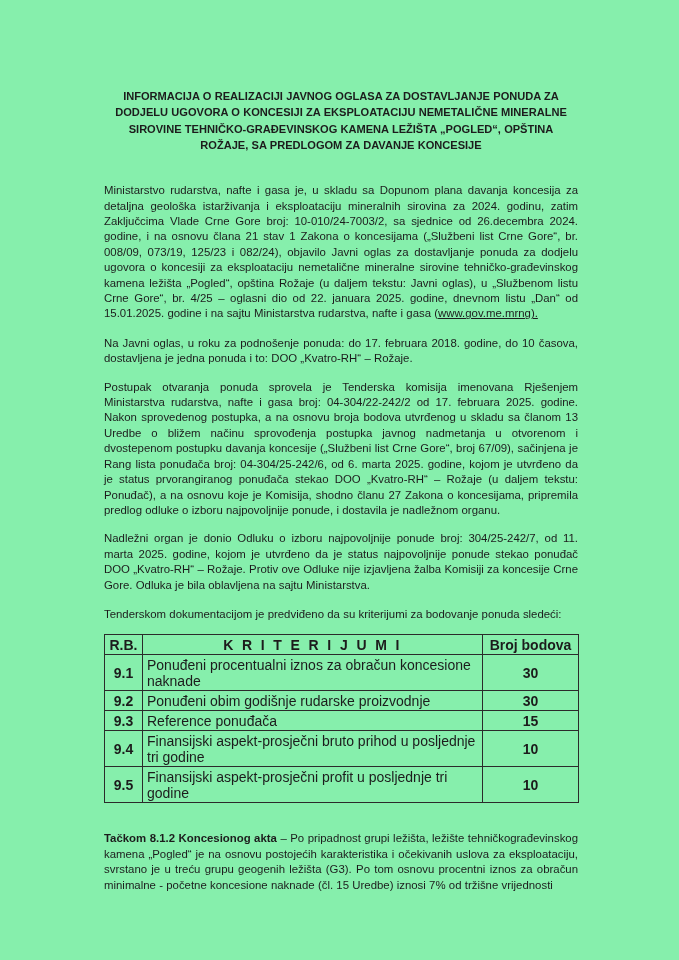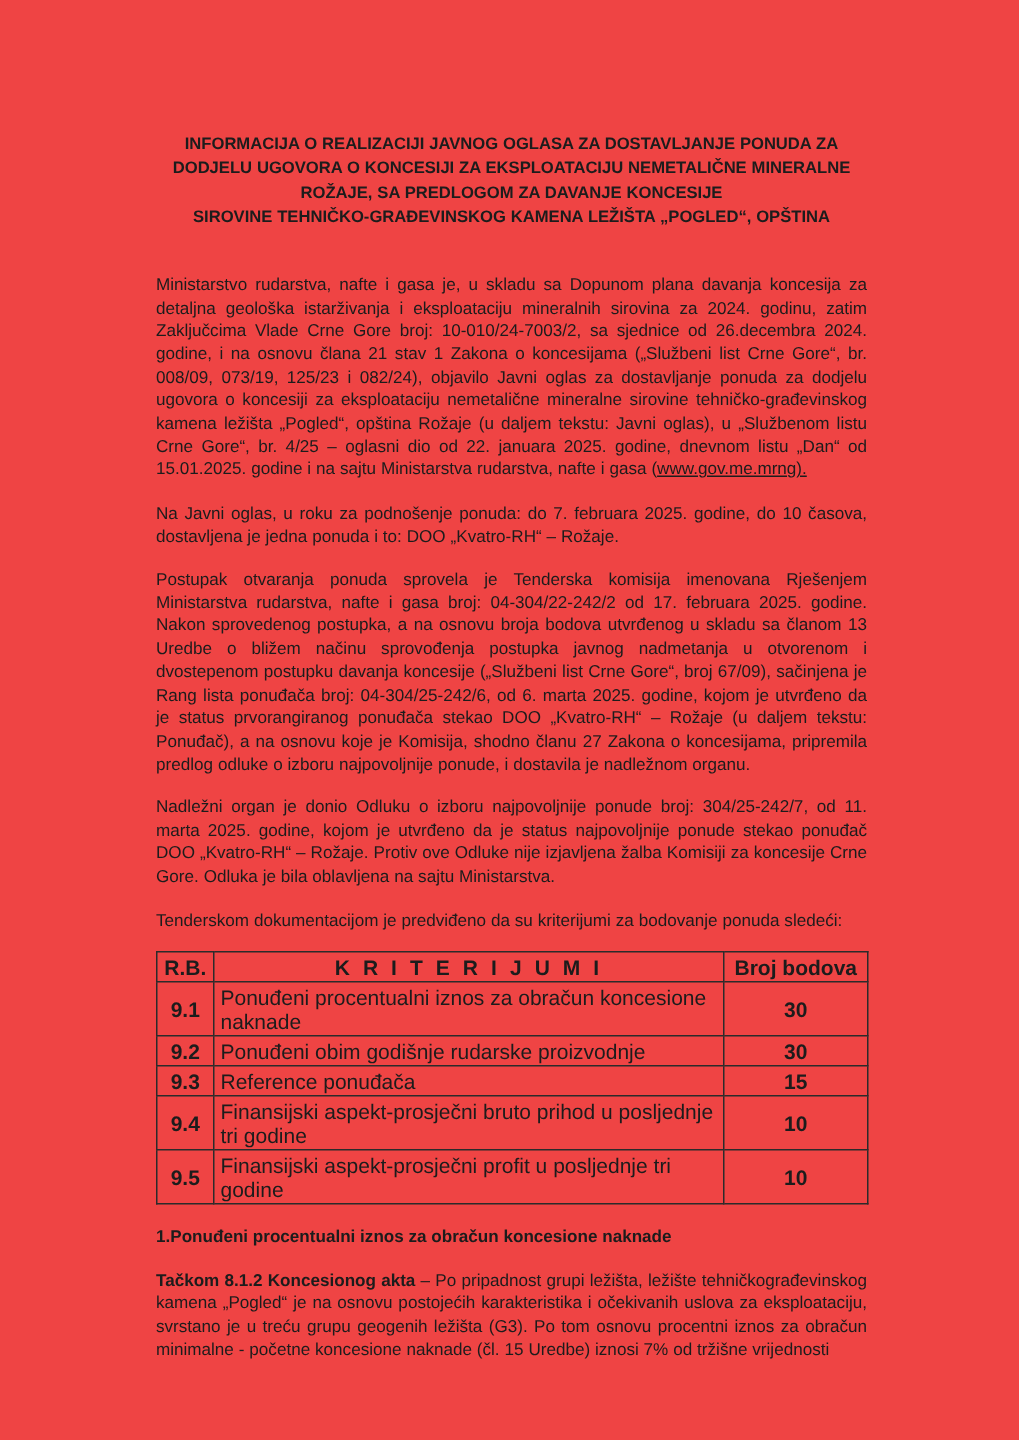--- a/index.html
+++ b/index.html
@@ -12,21 +12,21 @@
     width: 679px;
     height: 960px;
     font-family: "Liberation Sans", sans-serif;
     color: #1c1c1c;
     overflow: hidden;
   }
   .page {
     position: relative;
     width: 679px;
     height: 960px;
-    background: #ef4444;
+    background: #86efac;
     box-sizing: border-box;
     padding: 4px;
   }
   .content {
     position: absolute;
     left: 104px;
     top: 0;
     width: 474px;
   }
   .doc-title {
@@ -104,31 +104,31 @@
 </style>
 </head>
 <body>
 
 <div class="page">
   <div class="content">
 
     <h1 class="doc-title">
       <span class="tline">INFORMACIJA O REALIZACIJI JAVNOG OGLASA ZA DOSTAVLJANJE PONUDA ZA</span>
       <span class="tline">DODJELU UGOVORA O KONCESIJI ZA EKSPLOATACIJU NEMETALIČNE MINERALNE</span>
+      <span class="tline">SIROVINE TEHNIČKO-GRAĐEVINSKOG KAMENA LEŽIŠTA „POGLED“, OPŠTINA</span>
       <span class="tline">ROŽAJE, SA PREDLOGOM ZA DAVANJE KONCESIJE</span>
-      <span class="tline">SIROVINE TEHNIČKO-GRAĐEVINSKOG KAMENA LEŽIŠTA „POGLED“, OPŠTINA</span>
     </h1>
 
     <div class="sp-1"></div>
 
     <p class="para"><span>Ministarstvo rudarstva, nafte i gasa je, u skladu sa Dopunom plana davanja koncesija za detaljna geološka istarživanja i eksploataciju mineralnih sirovina za 2024. godinu, zatim Zaključcima Vlade Crne Gore broj: 10-010/24-7003/2, sa sjednice od 26.decembra 2024. godine, i na osnovu člana 21 stav 1 Zakona o koncesijama („Službeni list Crne Gore“, br. 008/09, 073/19, 125/23 i 082/24), objavilo Javni oglas za dostavljanje ponuda za dodjelu ugovora o koncesiji za eksploataciju nemetalične mineralne sirovine tehničko-građevinskog kamena ležišta „Pogled“, opština Rožaje (u daljem tekstu: Javni oglas), u „Službenom listu Crne Gore“, br. 4/25 – oglasni dio od 22. januara 2025. godine, dnevnom listu „Dan“ od 15.01.2025. godine i na sajtu Ministarstva rudarstva, nafte i gasa (</span><span class="u-seg">www.gov.me.mrng).</span></p>
 
     <div class="sp-2"></div>
 
-    <p class="para">Na Javni oglas, u roku za podnošenje ponuda: do 7. februara 2025. godine, do 10 časova, dostavljena je jedna ponuda i to: DOO „Kvatro-RH“ – Rožaje.</p>
+    <p class="para">Na Javni oglas, u roku za podnošenje ponuda: do 17. februara 2018. godine, do 10 časova, dostavljena je jedna ponuda i to: DOO „Kvatro-RH“ – Rožaje.</p>
 
     <div class="sp-3"></div>
 
     <p class="para">Postupak otvaranja ponuda sprovela je Tenderska komisija imenovana Rješenjem Ministarstva rudarstva, nafte i gasa broj: 04-304/22-242/2 od 17. februara 2025. godine. Nakon sprovedenog postupka, a na osnovu broja bodova utvrđenog u skladu sa članom 13 Uredbe o bližem načinu sprovođenja postupka javnog nadmetanja u otvorenom i dvostepenom postupku davanja koncesije („Službeni list Crne Gore“, broj 67/09), sačinjena je Rang lista ponuđača broj: 04-304/25-242/6, od 6. marta 2025. godine, kojom je utvrđeno da je status prvorangiranog ponuđača stekao  DOO „Kvatro-RH“ – Rožaje (u daljem tekstu: Ponuđač), a na osnovu koje je Komisija, shodno članu 27 Zakona o koncesijama, pripremila predlog odluke o izboru najpovoljnije ponude, i dostavila je nadležnom organu.</p>
 
     <div class="sp-4"></div>
 
     <p class="para">Nadležni organ je donio Odluku o izboru najpovoljnije ponude broj: 304/25-242/7, od 11. marta 2025. godine, kojom je utvrđeno da je status najpovoljnije ponude stekao ponuđač DOO „Kvatro-RH“ – Rožaje. Protiv ove Odluke nije izjavljena žalba Komisiji za koncesije Crne Gore. Odluka je bila oblavljena na sajtu Ministarstva.</p>
 
     <div class="sp-5"></div>
@@ -169,20 +169,19 @@
         <tr>
           <td class="rb">9.5</td>
           <td class="krit">Finansijski aspekt-prosječni profit u posljednje tri godine</td>
           <td class="bod">10</td>
         </tr>
       </tbody>
     </table>
 
     <div class="sp-7"></div>
 
-    <h2 class="sub">1.Ponuđeni procentualni iznos za obračun koncesione naknade</h2>
 
     <div class="sp-8"></div>
 
     <p class="para"><span class="bold">Tačkom 8.1.2 Koncesionog akta</span><span> – Po pripadnost grupi ležišta, ležište tehničkograđevinskog kamena „Pogled“ je na osnovu postojećih karakteristika i očekivanih uslova za eksploataciju, svrstano je u treću grupu geogenih ležišta (G3). Po tom osnovu procentni iznos za obračun minimalne - početne koncesione naknade (čl. 15 Uredbe) iznosi 7% od tržišne vrijednosti</span></p>
 
   </div>
 </div>
 
 </body></html>

